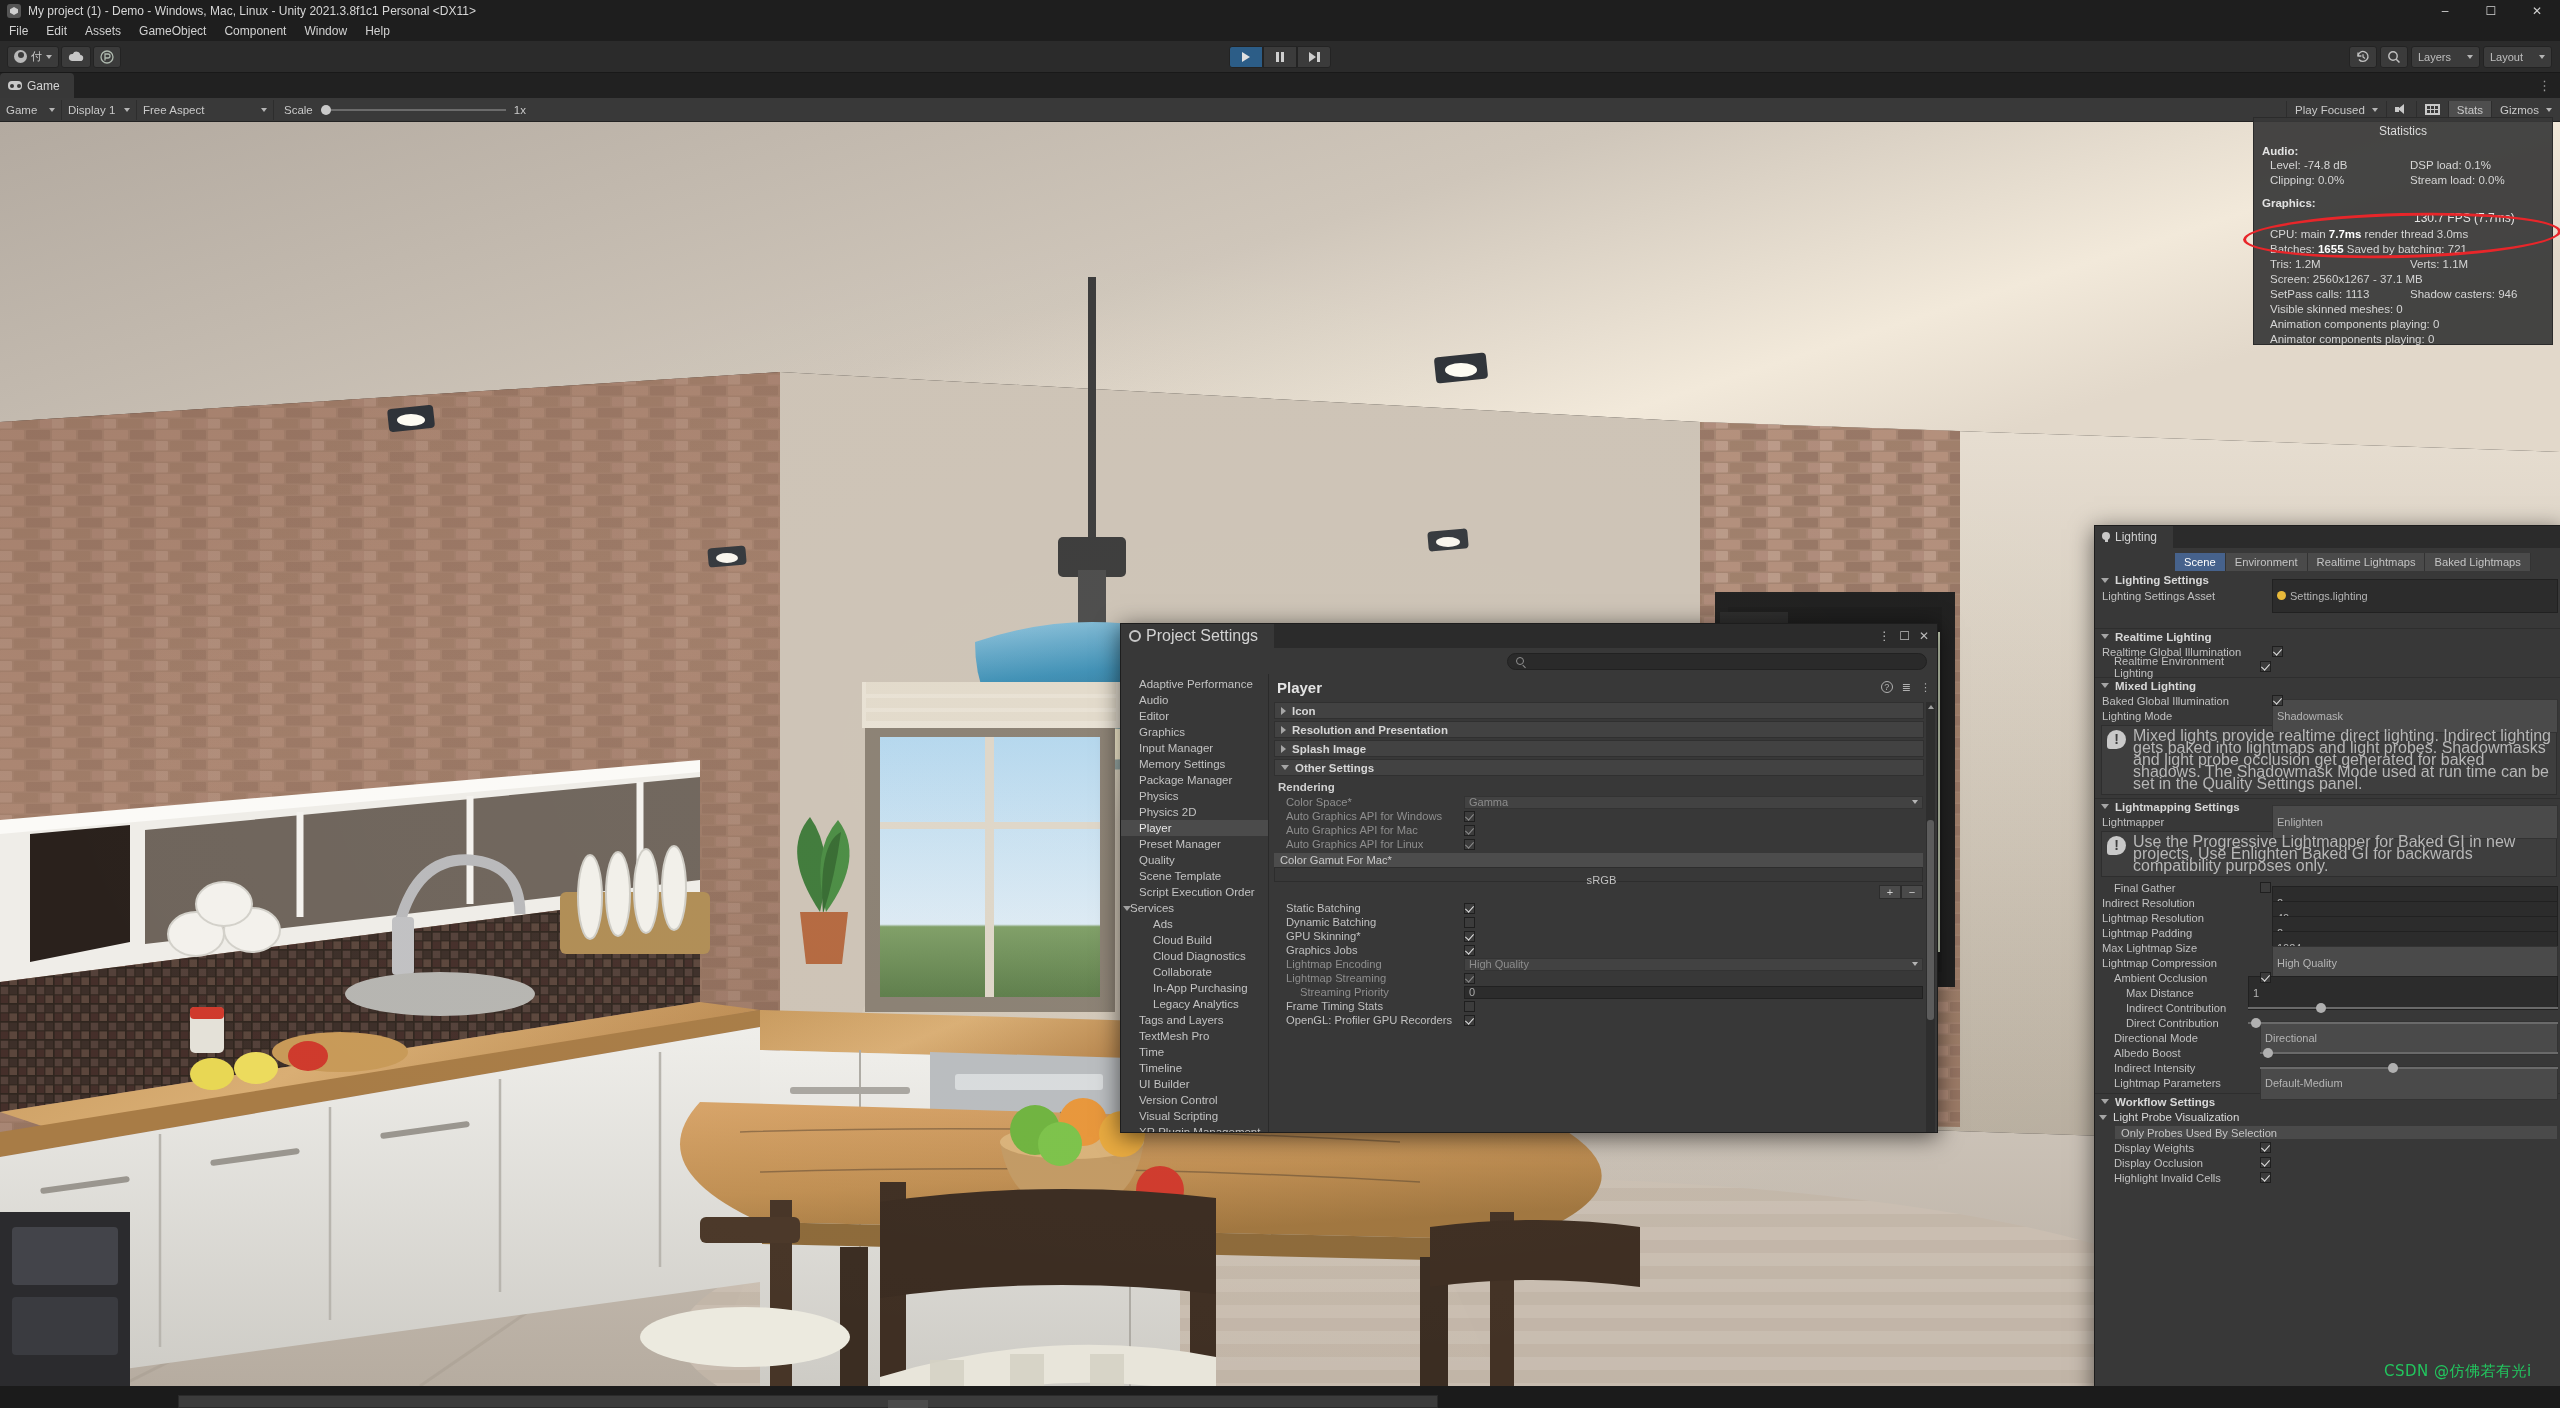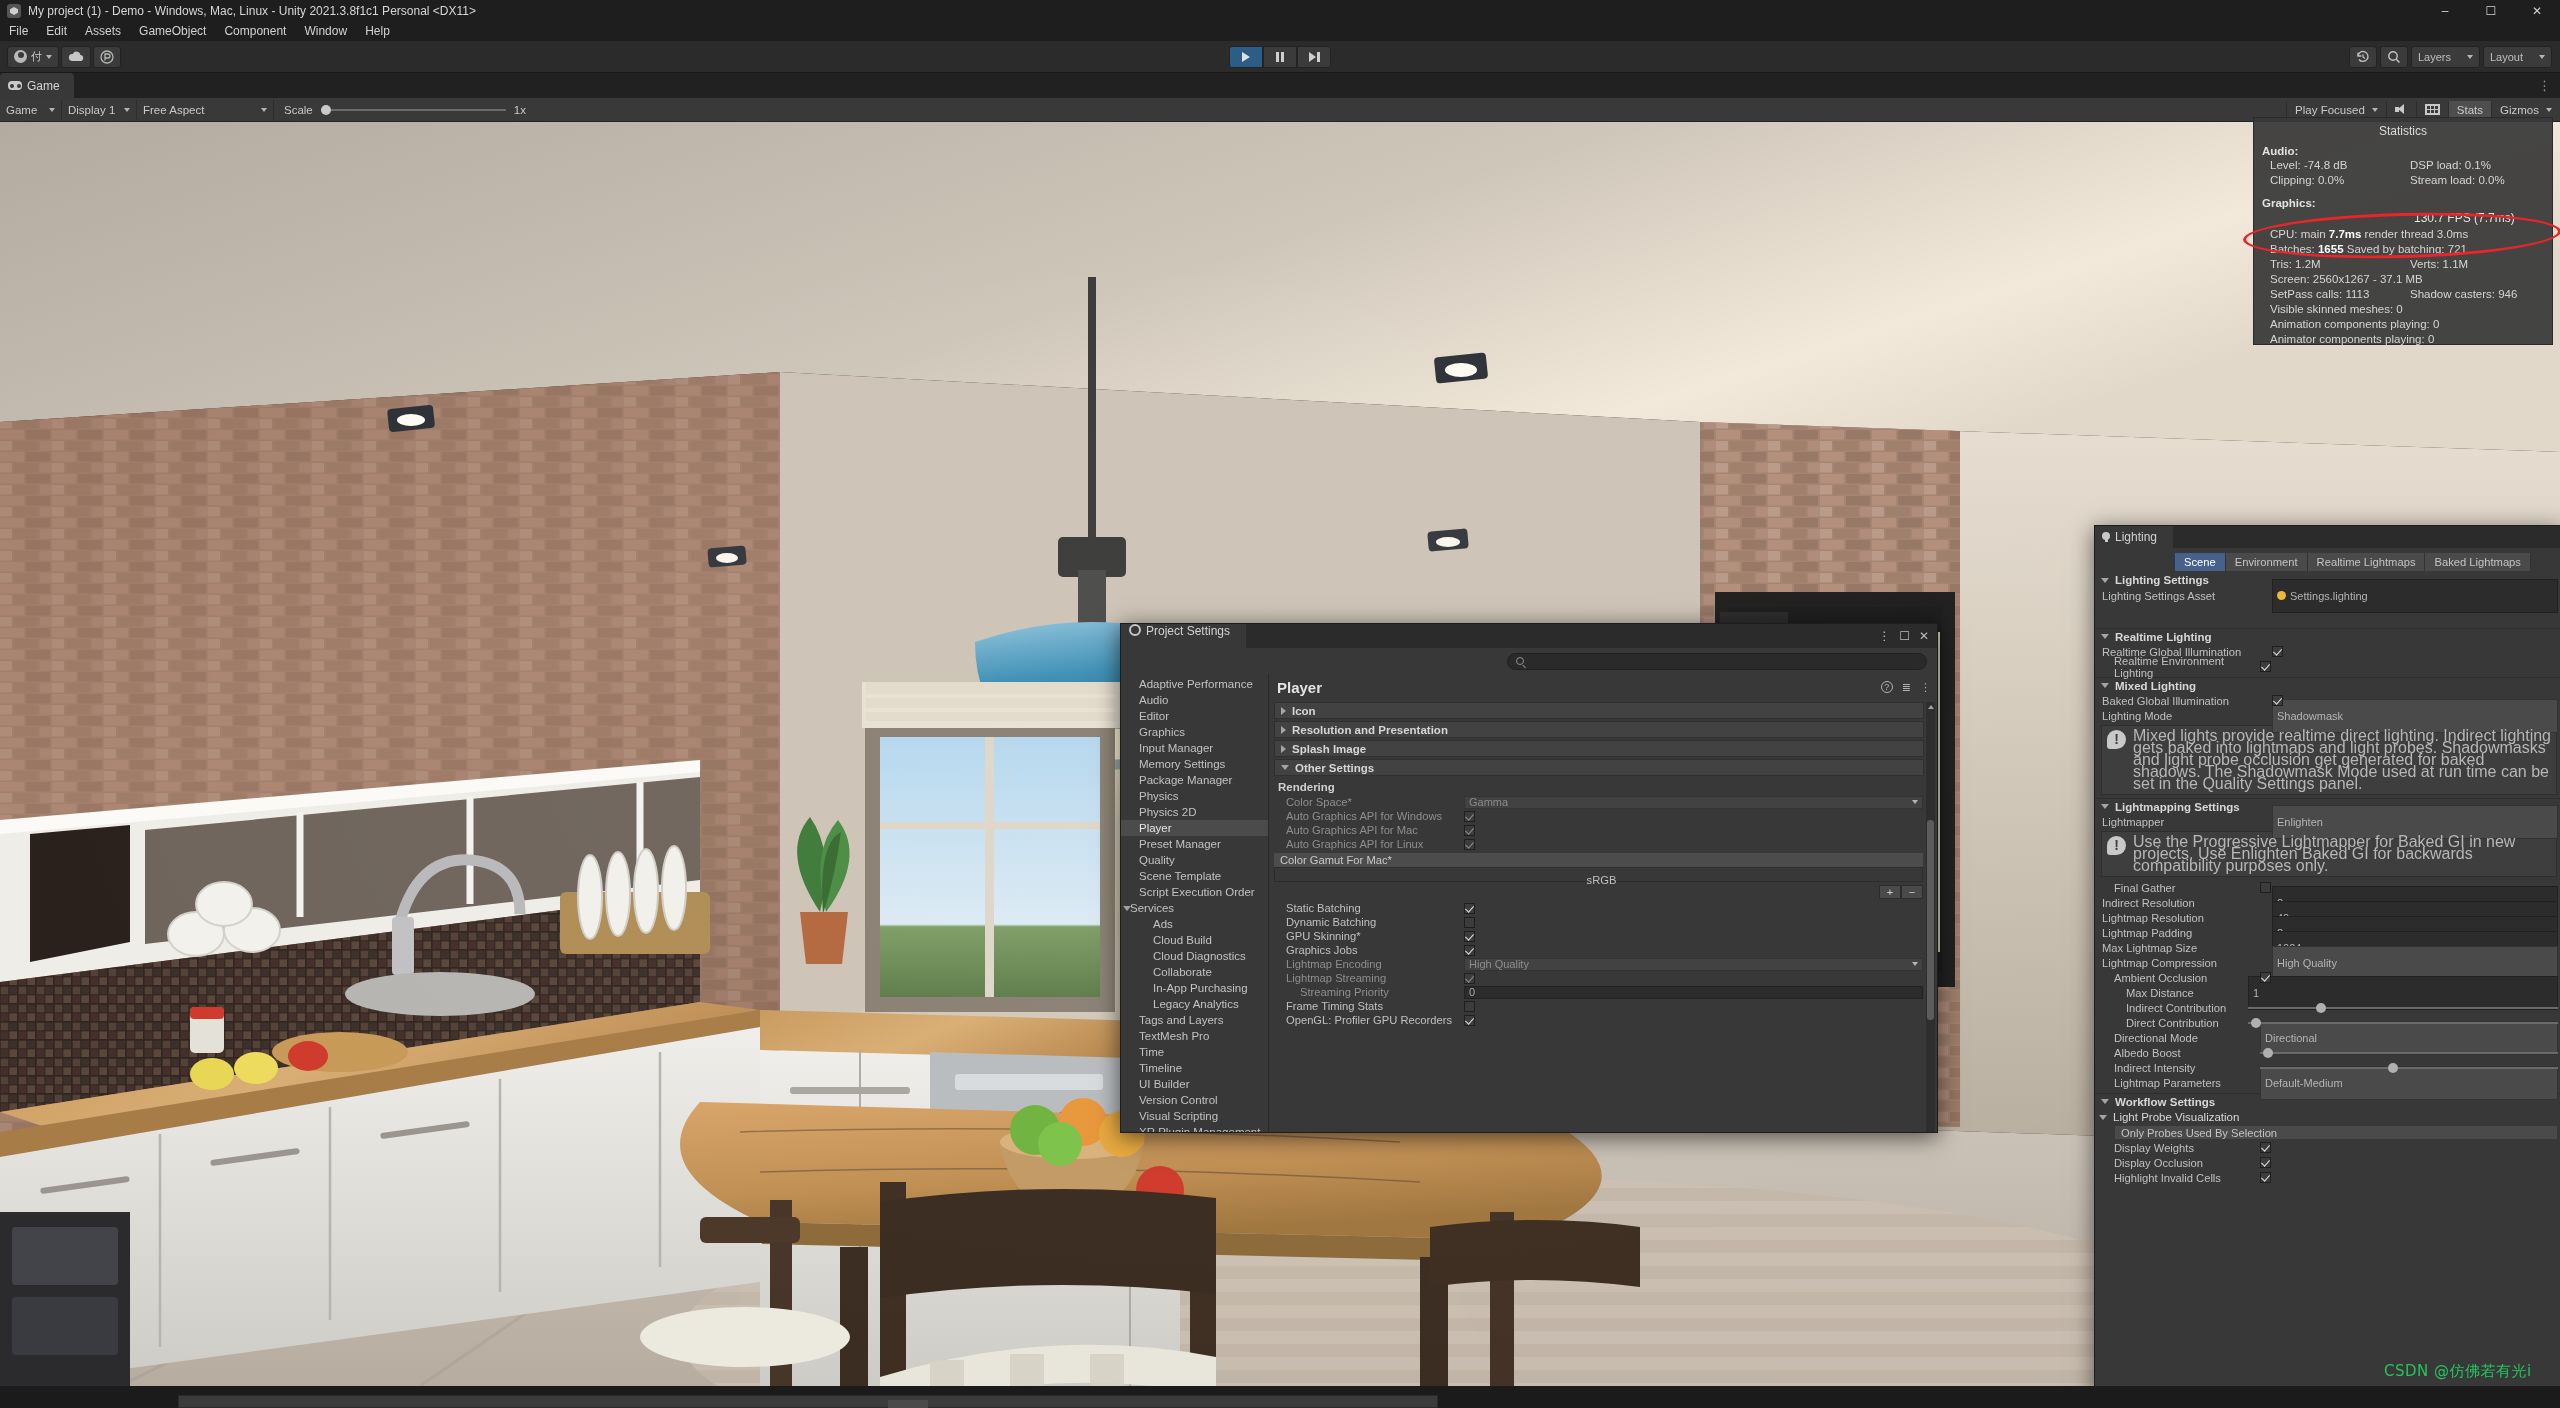--- a/index.html
+++ b/index.html
@@ -150,22 +150,22 @@
 
   
   .ps-window {
     position:absolute; left:1120px; top:623px; width:818px; height:510px;
     background:#383838; border:1px solid #1d1d1d;
     box-shadow:0 4px 22px rgba(0,0,0,.6);
     display:flex; flex-direction:column;
   }
   .ps-titlebar { height:24px; background:#2b2b2b; display:flex; align-items:center; position:relative;}
   .ps-tab {
-    height:24px; background:#383838; display:flex; gap:5px;
-    padding:0 16px 0 8px; font-size:12px; color:#d2d2d2;
+    height:24px; background:#383838; display:flex; align-items:center; gap:5px;
+    padding:0 16px 0 8px; font-size:16px; color:#d2d2d2;
   }
   .gear { width:12px;height:12px;border-radius:50%;border:2.5px solid #c6c6c6; position:relative;}
   .ps-win-ctrls { margin-left:auto; display:flex; align-items:center; gap:9px; padding-right:8px; color:#bdbdbd; font-size:12px;}
   .ps-searchrow { height:26px; background:#383838; display:flex; align-items:center; justify-content:flex-end; padding-right:10px;}
   .ps-search {
     width:420px; height:17px; background:#2a2a2a; border:1px solid #212121; border-radius:9px;
     display:flex; align-items:center; padding:0 8px; font-size:11px; color:#8a8a8a; gap:5px;
   }
   .mag { width:8px;height:8px;border:1.4px solid #909090;border-radius:50%;position:relative;flex:none;}
   .mag::after{content:"";position:absolute;right:-3px;bottom:-3px;width:4px;height:1.4px;background:#909090;transform:rotate(45deg);}

